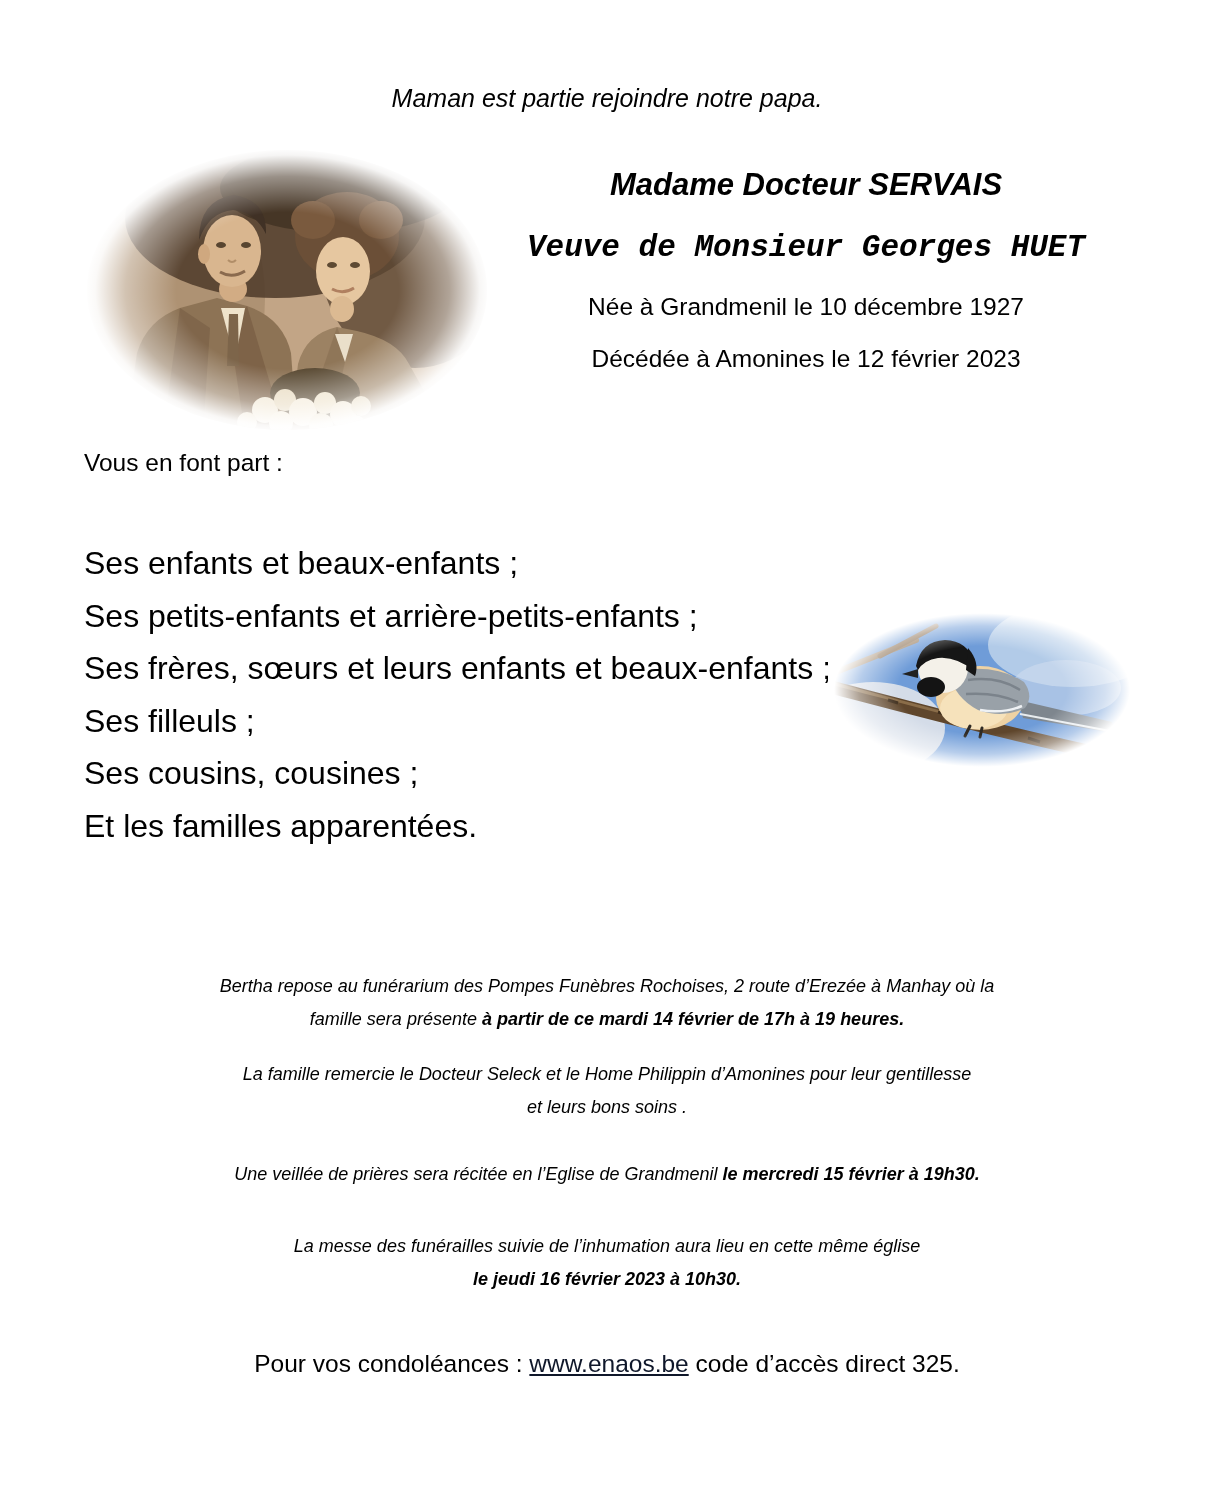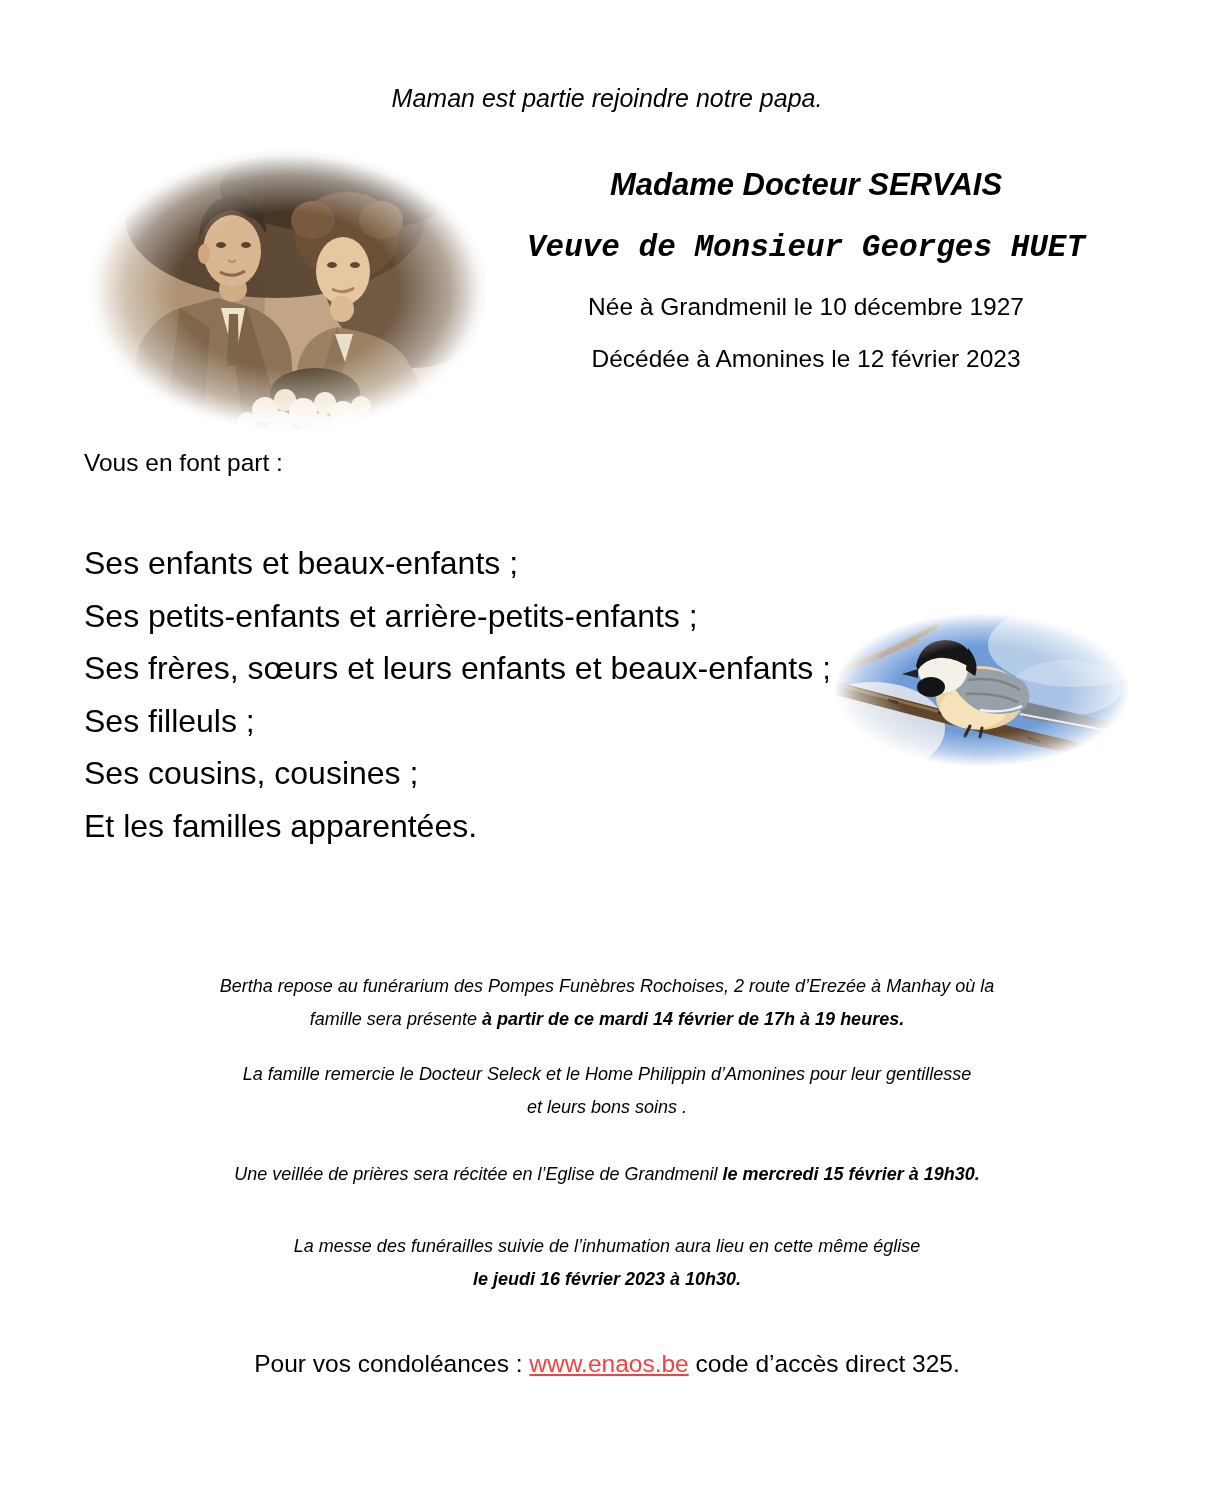--- a/index.html
+++ b/index.html
@@ -29,21 +29,21 @@
     position:absolute;left:77px;width:1060px;text-align:center;
     font-style:italic;font-size:18px;line-height:33px;
   }
   .para .line{white-space:nowrap;}
   .para .b{font-weight:bold;}
   .p1{top:970px;} .p2{top:1058px;} .p3{top:1158px;} .p4{top:1230px;}
   .condolences{
     position:absolute;left:77px;top:1350px;width:1060px;
     text-align:center;font-size:24.5px;white-space:nowrap;
   }
-  .condolences a{color:#ef4444;text-decoration:underline;cursor:pointer;}
+  .condolences a{color:#0f172a;text-decoration:underline;cursor:pointer;}
 </style>
 </head>
 <body>
 
 <div class="page">
 
   <div class="intro">Maman est partie rejoindre notre papa.</div>
 
   <svg class="photo-couple" viewBox="0 0 405 285" aria-hidden="true">
     <defs>

